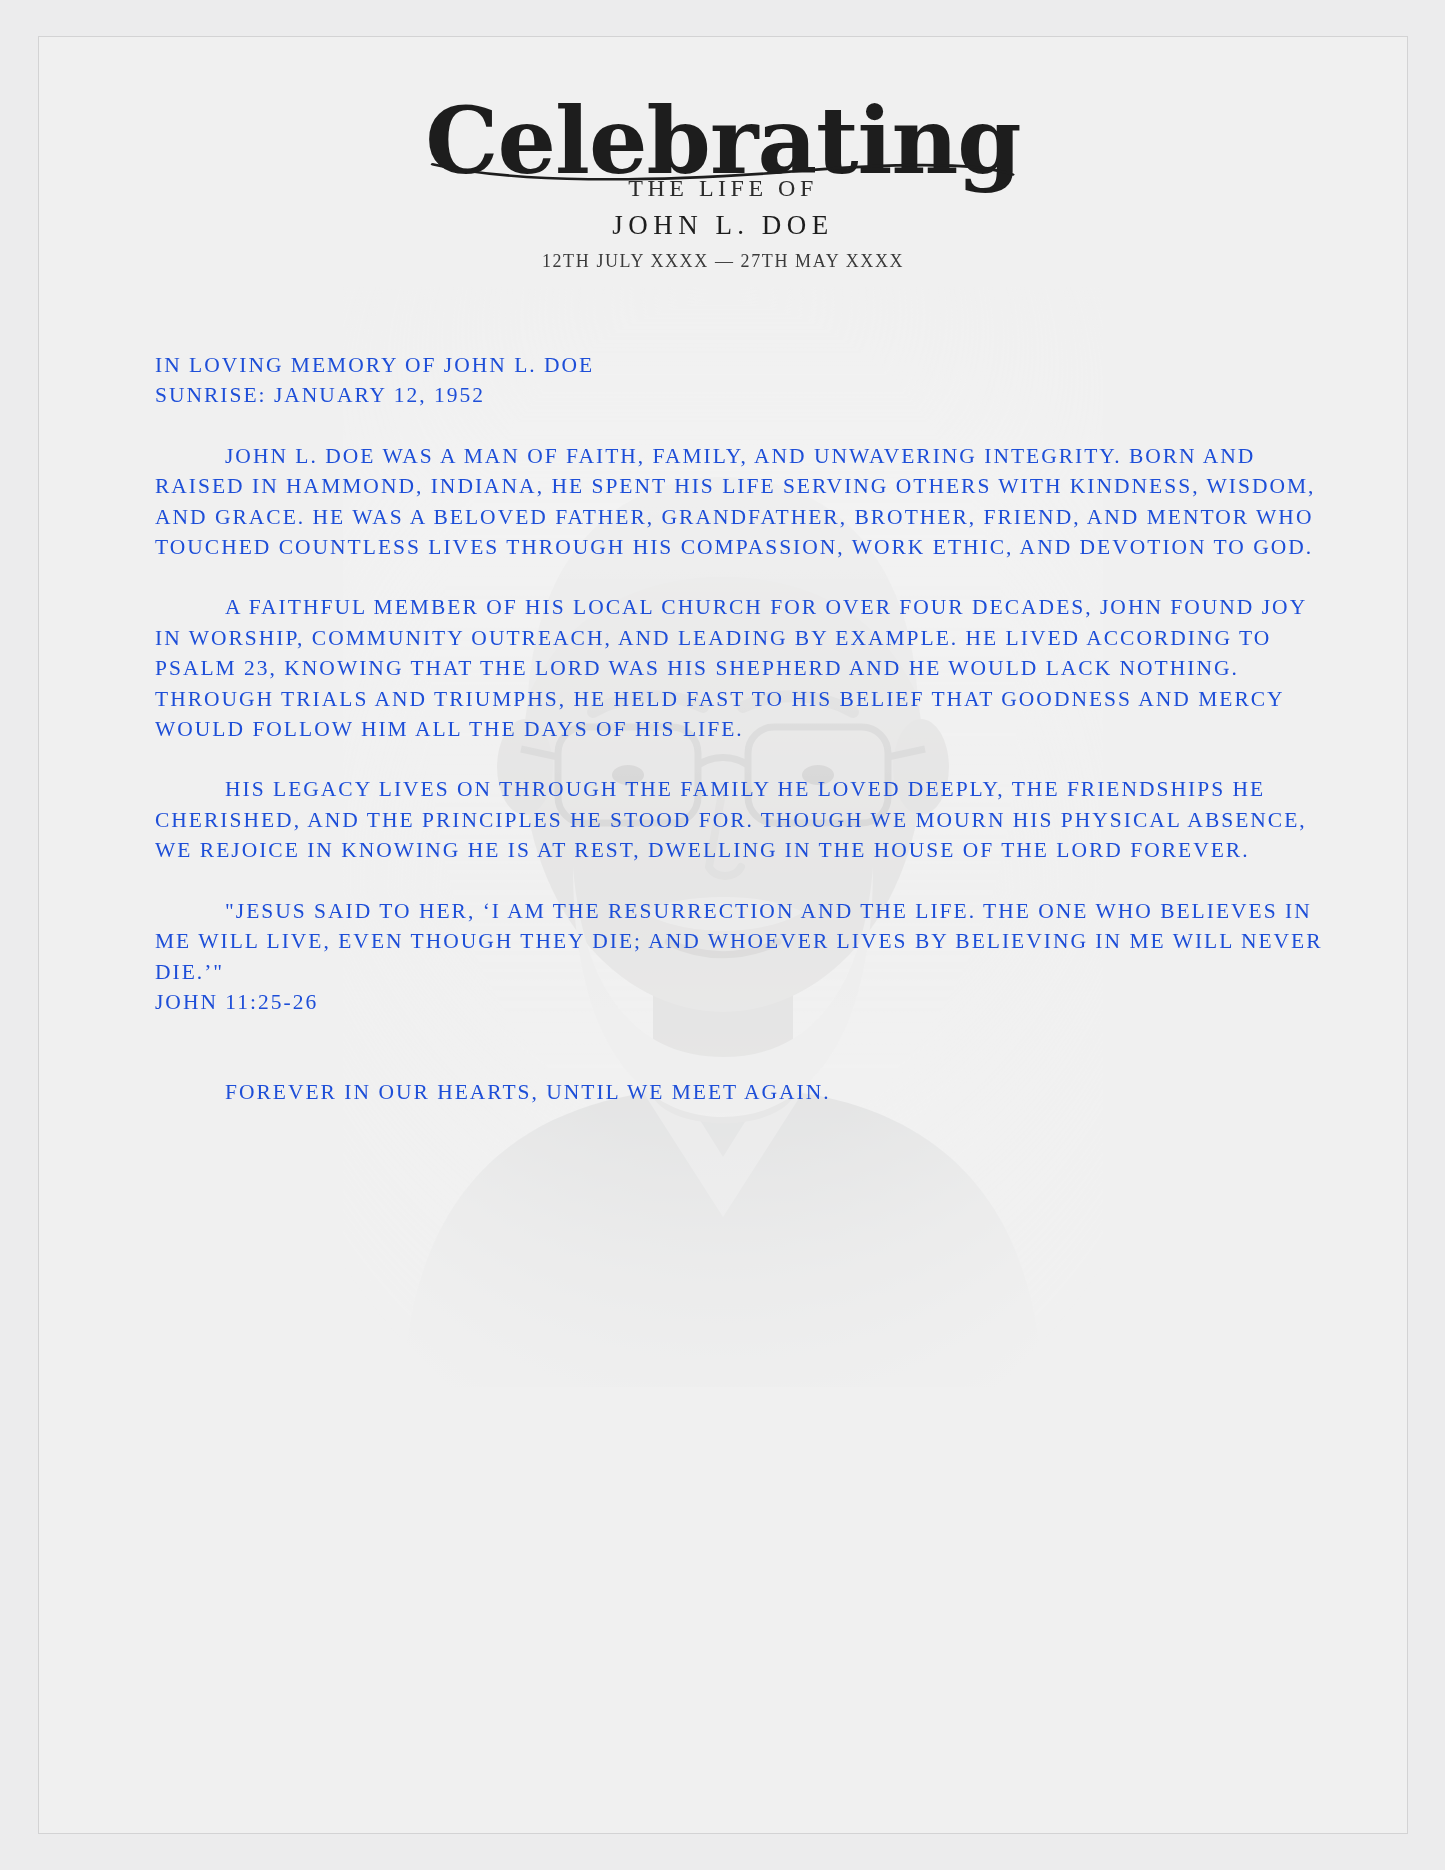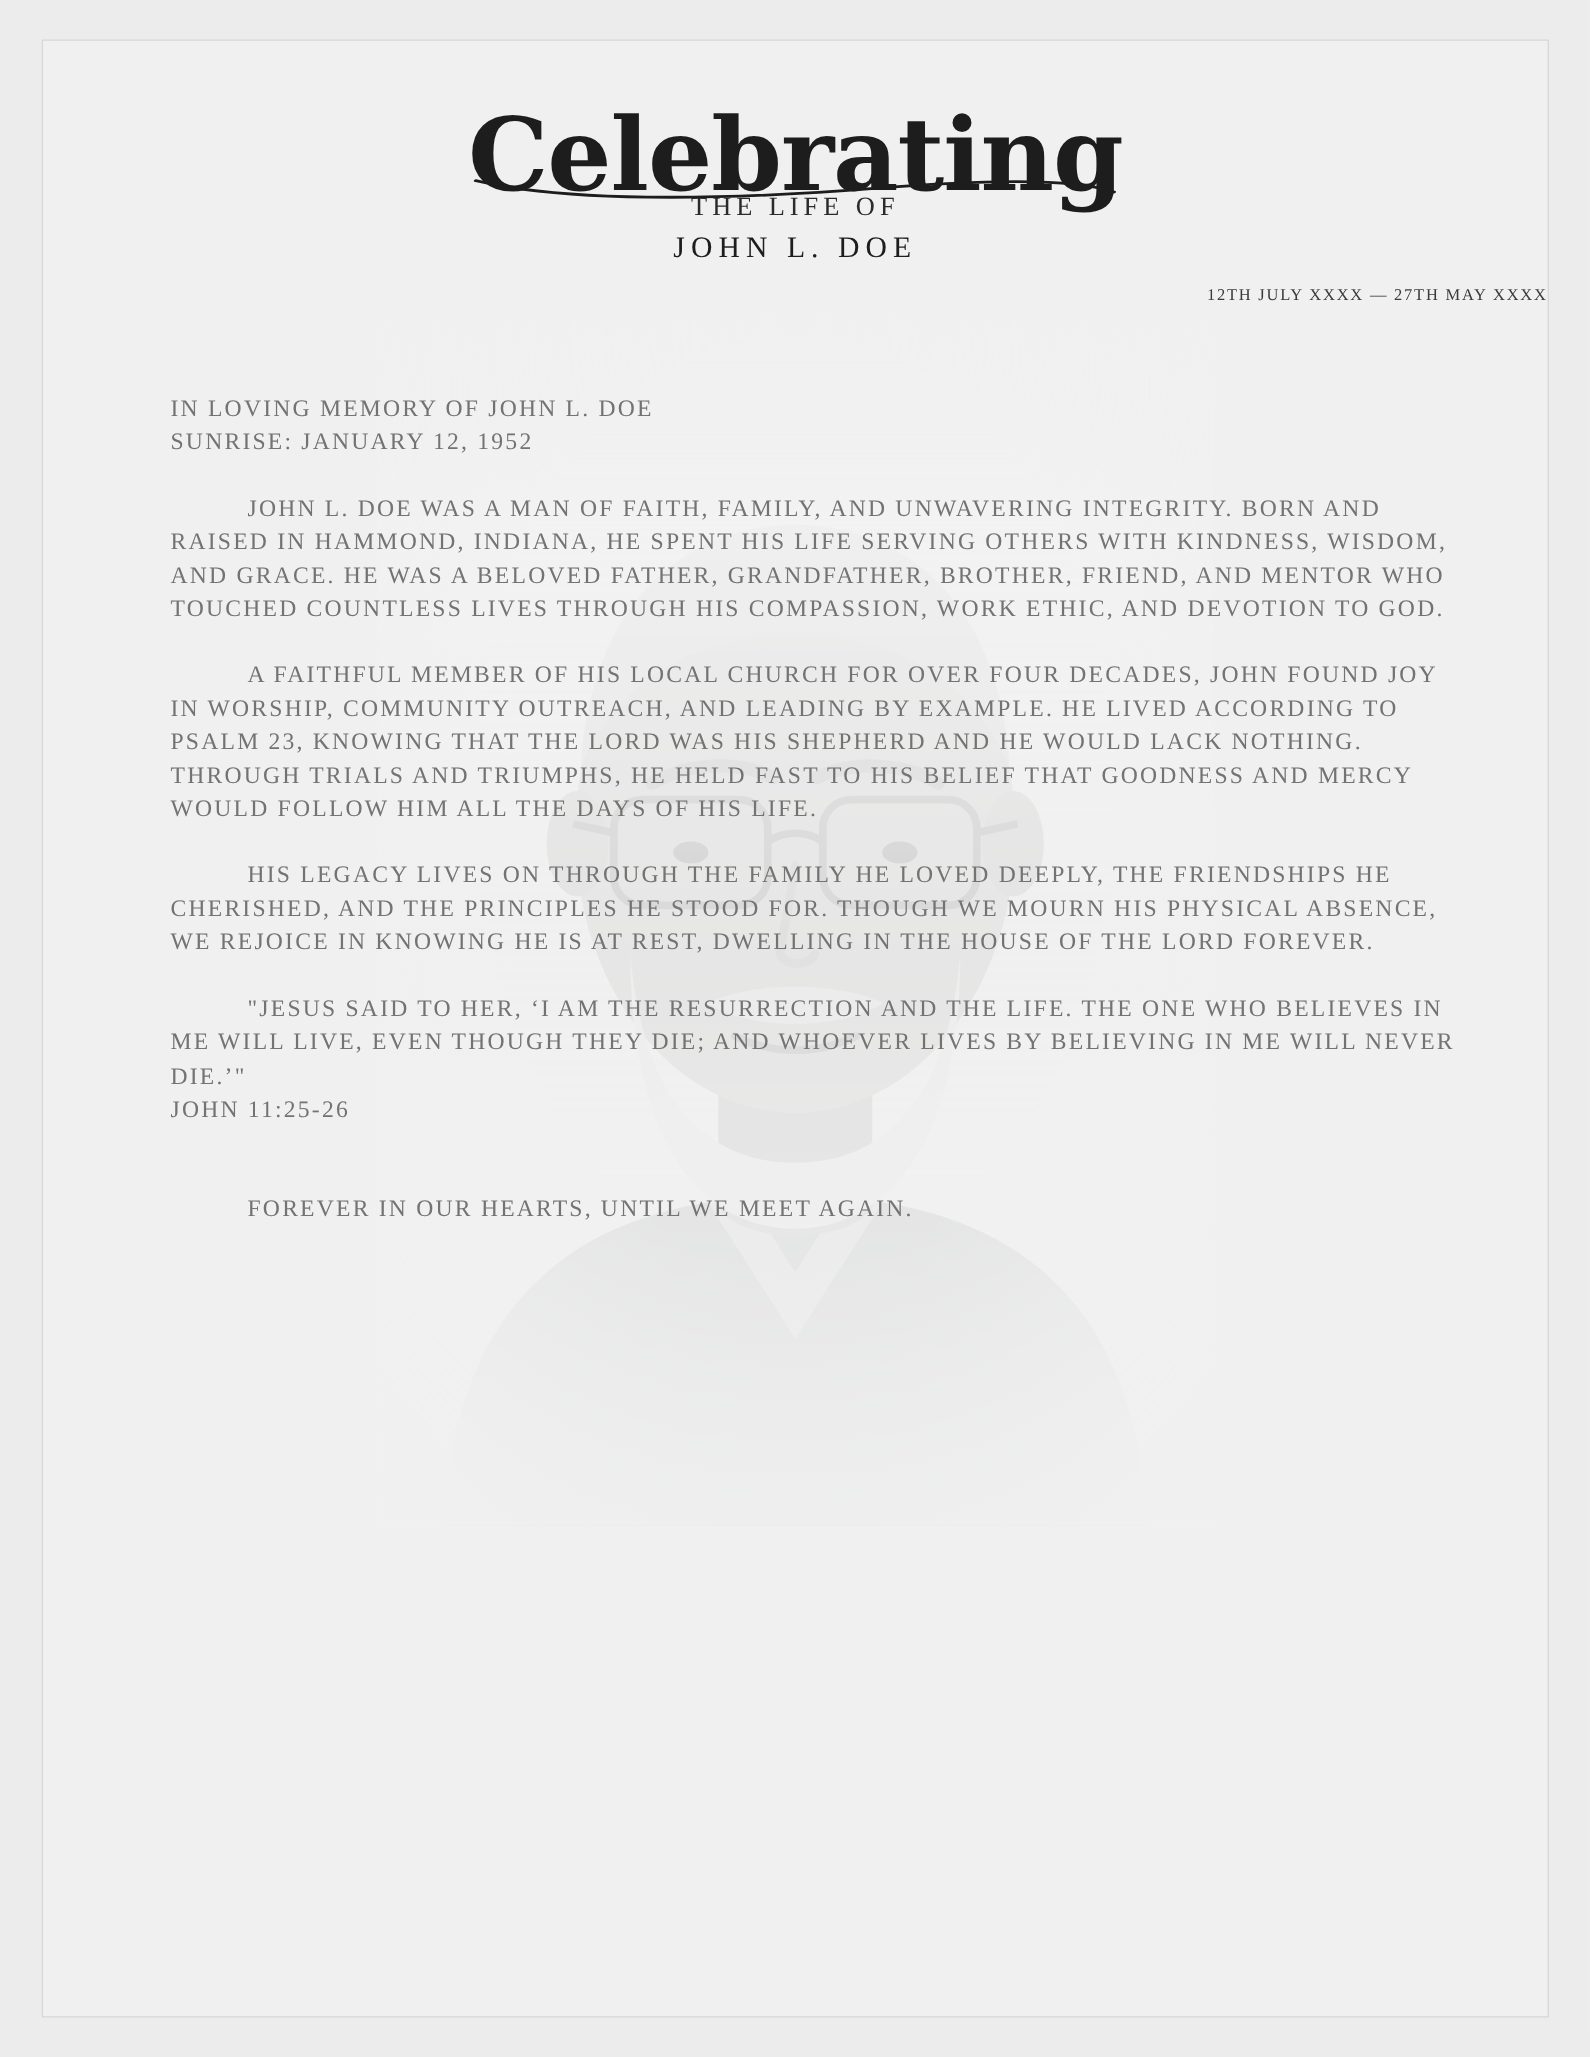--- a/index.html
+++ b/index.html
@@ -88,35 +88,34 @@
   }
   .name {
     font-family: "Liberation Serif", serif;
     font-size: 27px;
     letter-spacing: 5.5px;
     color: #1d1d1d;
     margin-top: 8px;
   }
   .dates {
     font-family: "Liberation Serif", serif;
-    font-size: 15px;
+    font-size: 18px;
     letter-spacing: 1.6px;
     color: #3a3a3a;
-    margin-top: 20px;
-    text-align: right;
+    margin-top: 10px;
   }
 
   
   .body-copy {
     margin: 78px 74px 0 116px;
     font-family: "Liberation Serif", serif;
     font-size: 21.5px;
     line-height: 30.4px;
     letter-spacing: 2.0px;
-    color: #737373;
+    color: #1d4ed8;
     text-transform: uppercase;
   }
   .body-copy p { margin: 0; }
   .block-gap { height: 30px; }
   .indent { display: inline-block; width: 70px; }
 </style>
 </head>
 <body>
 
 <div class="page">

